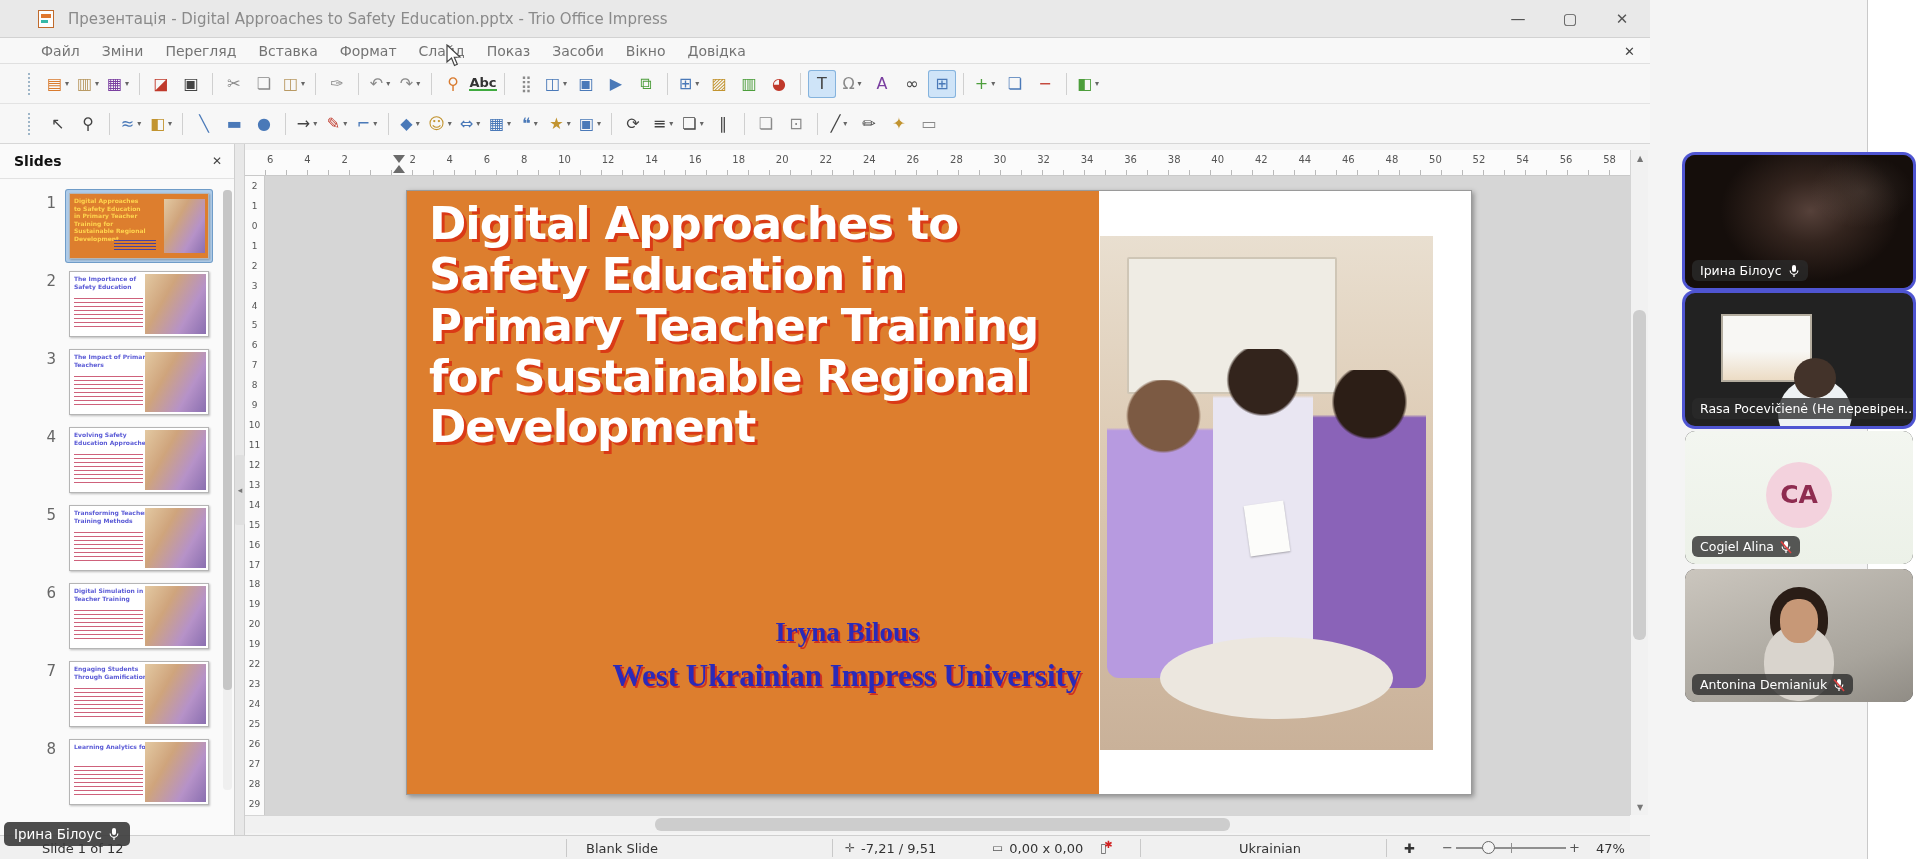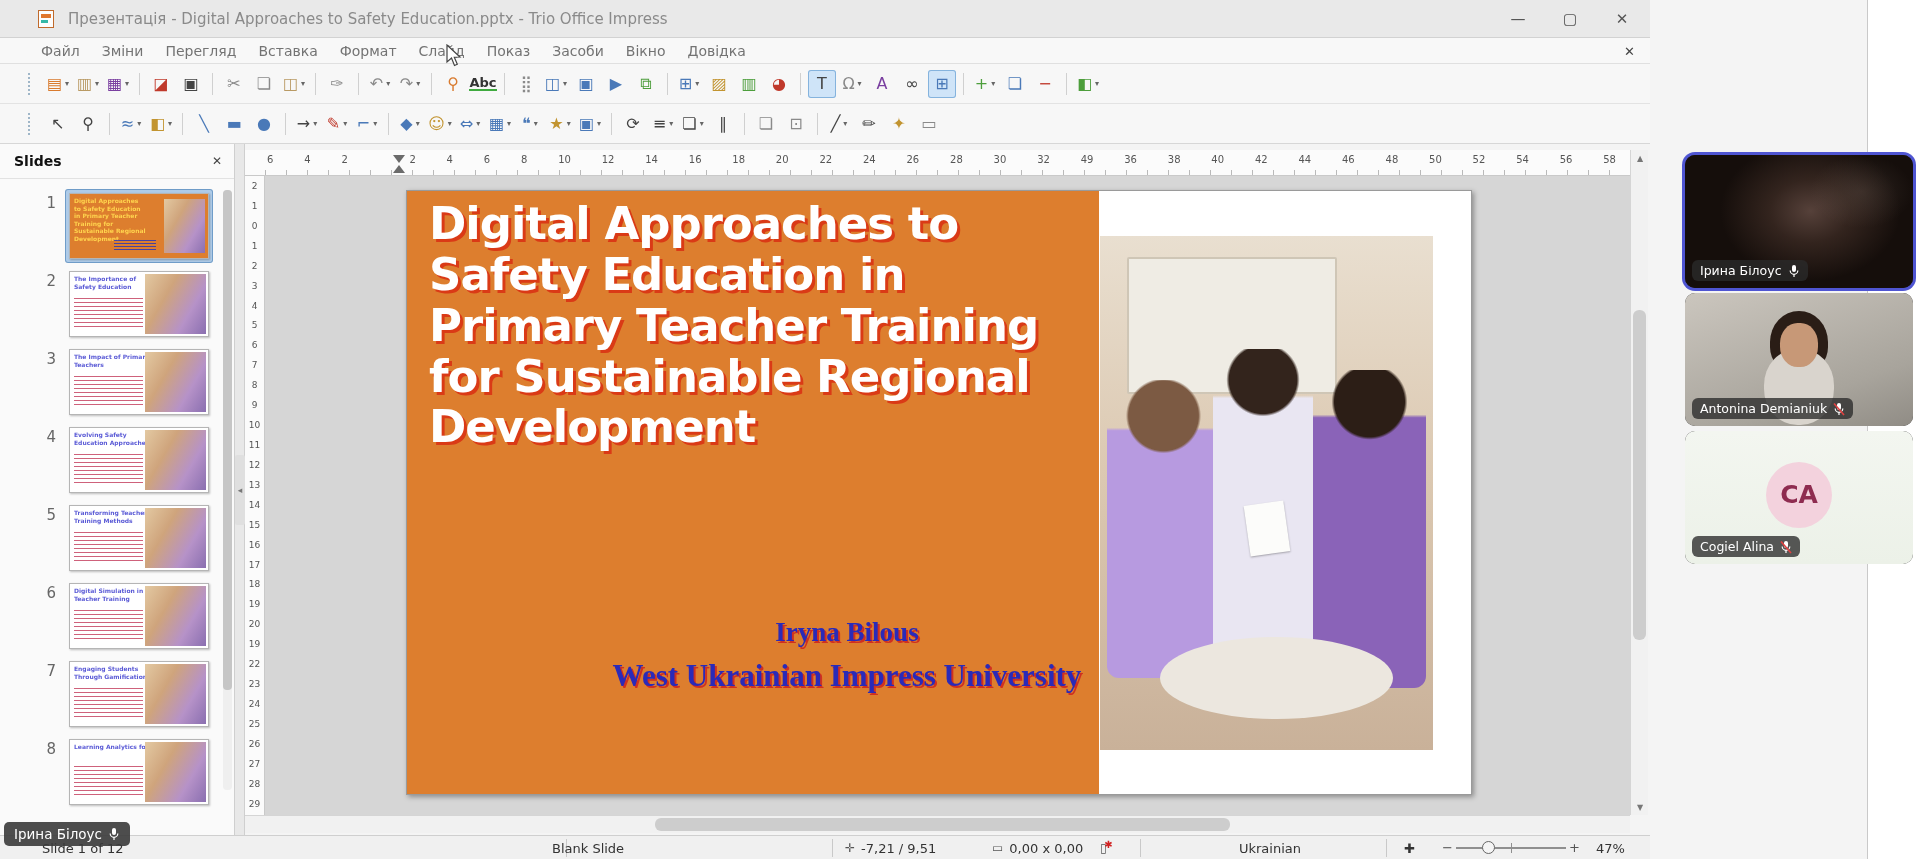--- a/index.html
+++ b/index.html
@@ -525,21 +525,21 @@
           <span>14</span>
           <span>16</span>
           <span>18</span>
           <span>20</span>
           <span>22</span>
           <span>24</span>
           <span>26</span>
           <span>28</span>
           <span>30</span>
           <span>32</span>
-          <span>49</span>
+          <span>34</span>
           <span>36</span>
           <span>38</span>
           <span>40</span>
           <span>42</span>
           <span>44</span>
           <span>46</span>
           <span>48</span>
           <span>50</span>
           <span>52</span>
           <span>54</span>
@@ -591,21 +591,21 @@
       <div class="vscroll-thumb"></div>
       <span class="arrow down">▼</span>
     </div>
     <div class="hscroll">
       <div class="hscroll-thumb"></div>
     </div>
 
     <div class="statusbar">
       <span class="sb" style="left:42px">Slide 1 of 12</span>
       <span class="sb-sep" style="left:566px"></span>
-      <span class="sb" style="left:552px">Blank Slide</span>
+      <span class="sb" style="left:586px">Blank Slide</span>
       <span class="sb-sep" style="left:832px"></span>
       <span class="sb" style="left:845px">
           <span class="sb-icon">✛</span>
           <span>-7,21 / 9,51</span>
         </span>
       <span class="sb" style="left:992px">
           <span class="sb-icon">▭</span>
           <span>0,00 x 0,00</span>
         </span>
       <span class="sb" style="left:1100px">
@@ -635,50 +635,58 @@
         <span class="micwrap">
           <svg width="12" height="14" viewBox="0 0 12 14">
               <rect x="4" y="1" width="4" height="7" rx="2" fill="#fff"></rect>
               <path d="M2.2 6.5a3.8 3.8 0 0 0 7.6 0" fill="none" stroke="#fff" stroke-width="1.2"></path>
               <line x1="6" y1="10.5" x2="6" y2="13" stroke="#fff" stroke-width="1.2"></line>
               <line class="slash" x1="1" y1="1.5" x2="11" y2="13" stroke="#e04040" stroke-width="1.6"></line>
             </svg>
         </span>
       </span>
     </div>
-      <div class="tile v-portrait">
+      <div class="tile v-room active">
       <div class="tile-scene"></div>
 
       <span class="name-tag">
-        <span class="ntext">Antonina Demianiuk</span>
-        <span class="micwrap muted">
-          <svg width="12" height="14" viewBox="0 0 12 14">
-              <rect x="4" y="1" width="4" height="7" rx="2" fill="#fff"></rect>
-              <path d="M2.2 6.5a3.8 3.8 0 0 0 7.6 0" fill="none" stroke="#fff" stroke-width="1.2"></path>
-              <line x1="6" y1="10.5" x2="6" y2="13" stroke="#fff" stroke-width="1.2"></line>
-              <line class="slash" x1="1" y1="1.5" x2="11" y2="13" stroke="#e04040" stroke-width="1.6"></line>
-            </svg>
-        </span>
+        <span class="ntext">Rasa Pocevičienė (Не перевірен…</span>
+
       </span>
     </div>
       <div class="tile v-avatar">
       <div class="tile-scene"></div>
       <span class="avatar-circle">CA</span>
       <span class="name-tag">
         <span class="ntext">Cogiel Alina</span>
         <span class="micwrap muted">
           <svg width="12" height="14" viewBox="0 0 12 14">
               <rect x="4" y="1" width="4" height="7" rx="2" fill="#fff"></rect>
               <path d="M2.2 6.5a3.8 3.8 0 0 0 7.6 0" fill="none" stroke="#fff" stroke-width="1.2"></path>
               <line x1="6" y1="10.5" x2="6" y2="13" stroke="#fff" stroke-width="1.2"></line>
               <line class="slash" x1="1" y1="1.5" x2="11" y2="13" stroke="#e04040" stroke-width="1.6"></line>
             </svg>
         </span>
       </span>
     </div>
+      <div class="tile v-portrait">
+      <div class="tile-scene"></div>
+
+      <span class="name-tag">
+        <span class="ntext">Antonina Demianiuk</span>
+        <span class="micwrap muted">
+          <svg width="12" height="14" viewBox="0 0 12 14">
+              <rect x="4" y="1" width="4" height="7" rx="2" fill="#fff"></rect>
+              <path d="M2.2 6.5a3.8 3.8 0 0 0 7.6 0" fill="none" stroke="#fff" stroke-width="1.2"></path>
+              <line x1="6" y1="10.5" x2="6" y2="13" stroke="#fff" stroke-width="1.2"></line>
+              <line class="slash" x1="1" y1="1.5" x2="11" y2="13" stroke="#e04040" stroke-width="1.6"></line>
+            </svg>
+        </span>
+      </span>
+    </div>
   </div>
 
   <div class="speaker-toast">
     <span>Ірина Білоус</span>
     <span class="micwrap">
       <svg width="12" height="14" viewBox="0 0 12 14">
           <rect x="4" y="1" width="4" height="7" rx="2" fill="#fff"></rect>
           <path d="M2.2 6.5a3.8 3.8 0 0 0 7.6 0" fill="none" stroke="#fff" stroke-width="1.2"></path>
           <line x1="6" y1="10.5" x2="6" y2="13" stroke="#fff" stroke-width="1.2"></line>
         </svg>

